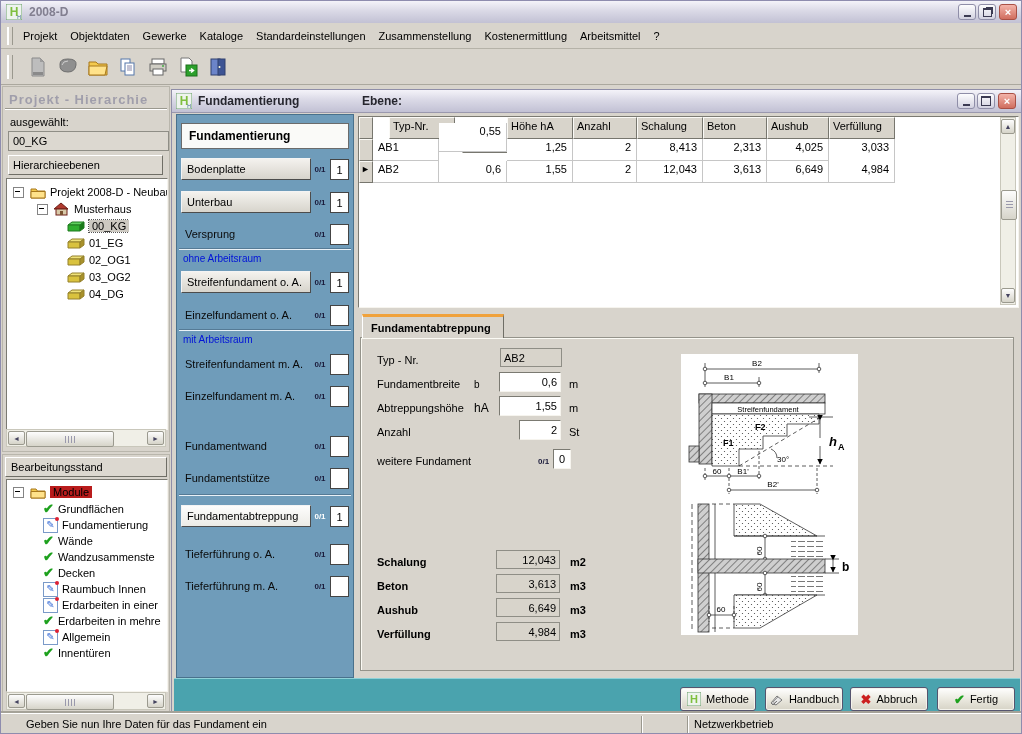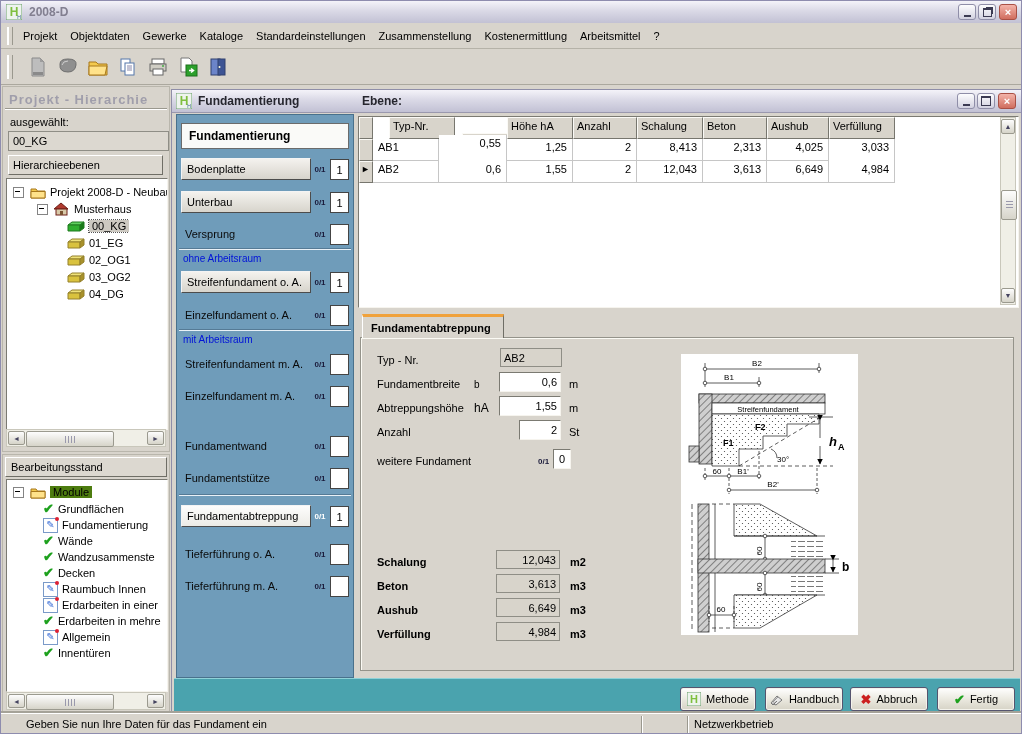--- a/index.html
+++ b/index.html
@@ -222,21 +222,21 @@
 
   <div class="abs" style="left:1px;top:453px;width:168px;height:258px;background:#d8d4cc;border:1px solid #b9b6ac;box-sizing:border-box;">
     <div class="abs raised" style="left:2px;top:2px;width:162px;height:20px;display:flex;align-items:center;padding-left:5px;box-sizing:border-box;">Bearbeitungsstand</div>
     <div class="abs inset" style="left:3px;top:24px;width:160px;height:211px;overflow:hidden;">
       <div class="trow" style="left:6px;top:4px;">
         <span class="pm"></span>
         <svg width="16" height="13" style="margin-left:6px;">
             <path d="M1,3 h5 l1.5,2 h7.5 v7 h-14 z" fill="#f3c94e" stroke="#a8791c"></path>
             <path d="M1,5.5 h14 v6.5 h-14 z" fill="#ffe28a" stroke="#a8791c"></path>
           </svg>
-        <span class="tlabel" style="background:#4d7c0f;padding:0 3px;">Module</span>
+        <span class="tlabel" style="background:#b91c1c;padding:0 3px;">Module</span>
       </div>
       <div class="trow" style="left:36px;top:21px;">
           <span class="chk">✔</span>
           <span class="tlabel">Grundflächen</span>
         </div>
       <div class="trow" style="left:36px;top:37px;">
           <span class="pencil">✎</span>
           <span class="tlabel">Fundamentierung</span>
         </div>
       <div class="trow" style="left:36px;top:53px;">
@@ -367,21 +367,21 @@
       <div class="abs th" style="left:80px;top:16px;width:68px;height:20px;margin-left:23px;">Breite b</div>
       <div class="abs th" style="left:148px;top:0;width:66px;height:22px;">Höhe hA</div>
       <div class="abs th" style="left:214px;top:0;width:64px;height:22px;">Anzahl</div>
       <div class="abs th" style="left:278px;top:0;width:66px;height:22px;">Schalung</div>
       <div class="abs th" style="left:344px;top:0;width:64px;height:22px;">Beton</div>
       <div class="abs th" style="left:408px;top:0;width:62px;height:22px;">Aushub</div>
       <div class="abs th" style="left:470px;top:0;width:66px;height:22px;">Verfüllung</div>
 
       <div class="abs th" style="left:0;top:22px;width:14px;height:22px;"></div>
       <div class="abs td" style="left:14px;top:22px;width:66px;height:22px;">AB1</div>
-      <div class="abs td num" style="left:80px;top:18px;width:68px;height:29px;">0,55</div>
+      <div class="abs td num" style="left:80px;top:6px;width:68px;height:29px;">0,55</div>
       <div class="abs td num" style="left:148px;top:22px;width:66px;height:22px;">1,25</div>
       <div class="abs td num" style="left:214px;top:22px;width:64px;height:22px;">2</div>
       <div class="abs td num" style="left:278px;top:22px;width:66px;height:22px;">8,413</div>
       <div class="abs td num" style="left:344px;top:22px;width:64px;height:22px;">2,313</div>
       <div class="abs td num" style="left:408px;top:22px;width:62px;height:22px;">4,025</div>
       <div class="abs td num" style="left:470px;top:22px;width:66px;height:36px;">3,033</div>
 
       <div class="abs th" style="left:0;top:44px;width:14px;height:22px;padding:2px 1px;font-size:9px;">►</div>
       <div class="abs td" style="left:14px;top:44px;width:66px;height:22px;">AB2</div>
       <div class="abs td num" style="left:80px;top:44px;width:68px;height:22px;">0,6</div>

